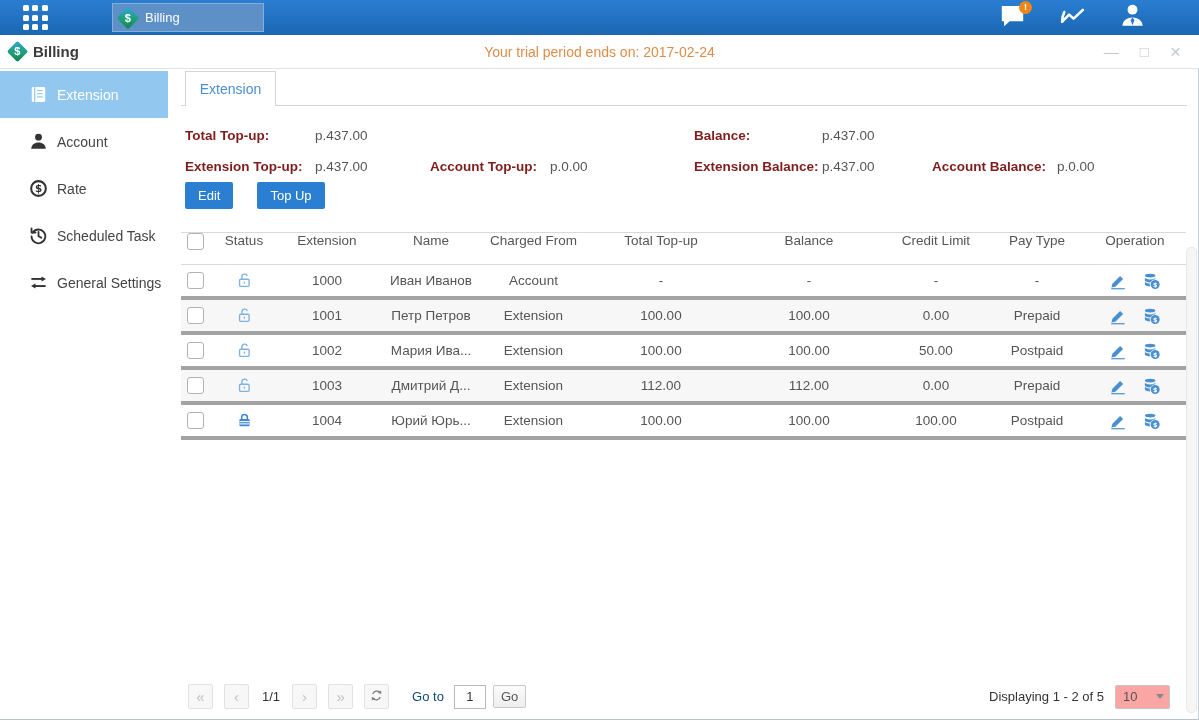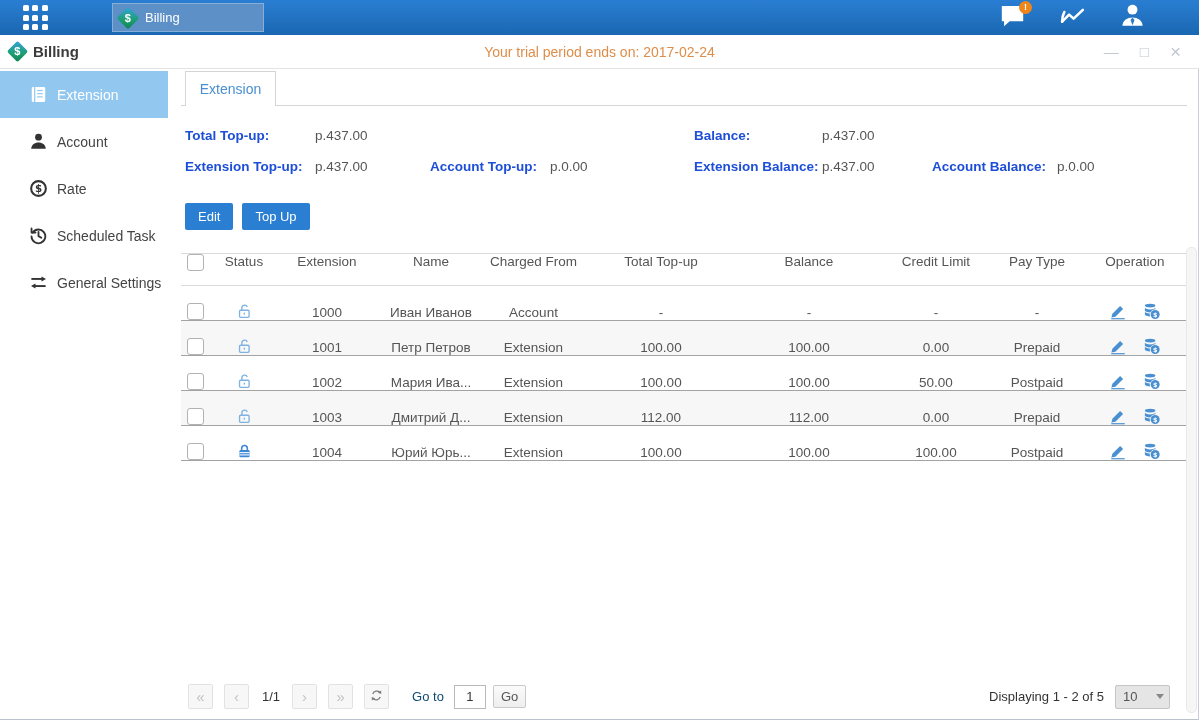--- a/index.html
+++ b/index.html
@@ -42,30 +42,30 @@
   .sb-icon svg{width:100%;height:100%;display:block}
   .sb-item.active .sb-icon{color:#fff}
 
   .content{flex:1;display:flex;flex-direction:column;padding-left:13px;position:relative}
   .tabstrip{height:36px;border-bottom:1px solid #d5d5d5;padding-left:4px;margin-right:12px;display:flex;align-items:flex-end}
   .tab{height:35px;width:91px;margin-bottom:-1px;background:#fff;border:1px solid #d5d5d5;border-bottom:none;
     display:flex;align-items:center;justify-content:center;color:#4a90d0;font-size:14px;box-sizing:border-box;cursor:pointer;z-index:1}
 
   .summary{margin-top:14px;padding-left:4px}
   .sum-row{display:flex;align-items:center;height:31px;font-size:13.5px}
-  .sl{font-weight:bold;color:#1d4ed8}.sv{color:#555}
+  .sl{font-weight:bold;color:#7f1d1d}.sv{color:#555}
   .w130{width:130px}.w379{width:379px}.w128{width:128px}.w115{width:115px}.w120{width:120px}.w144{width:144px}.w110{width:110px}.w125{width:125px}
 
-  .actions{margin-top:21px;padding-left:4px;display:flex;gap:9px}
+  .actions{padding-left:4px;display:flex;gap:24px}
   .btn{background:#2b7fd2;color:#fff;font-size:13px;height:27px;border:none;border-radius:2px;padding:0 13px;font-family:inherit;cursor:pointer}
 
   
   .grid{margin-top:23px;width:1005px}
   .thead{display:flex;height:33px;align-items:flex-start;border-top:1px solid #d9d9d9;border-bottom:1px solid #d9d9d9;color:#555;font-size:13.5px;box-sizing:border-box}
-  .trow{display:flex;height:35px;align-items:flex-end;border-bottom:1px solid #a3a3a3;color:#555;font-size:13.5px;box-sizing:border-box}
+  .trow{display:flex;height:35px;align-items:center;border-bottom:4px solid #a3a3a3;color:#555;font-size:13.5px;box-sizing:border-box}
   .trow.alt{background:#f7f7f7}
   .cell{display:flex;align-items:center;justify-content:center;overflow:hidden;white-space:nowrap}
   .col-check{width:34px;justify-content:flex-start;padding-left:6px;box-sizing:border-box}
   .col-status{width:58px}.col-ext{width:108px}.col-name{width:100px}.col-charged{width:105px}
   .col-total{width:150px}.col-balance{width:146px}.col-credit{width:108px}.col-pay{width:94px}
   .col-op{width:102px;gap:16px}
   .checkbox{width:15px;height:15px;border:1px solid #b2b2b2;border-radius:3px;background:#fff;cursor:pointer;flex:none}
   .licon{width:17px;height:17px;color:#7fb2e2}
   .licon.locked{color:#3d87d6}
   .licon svg{width:100%;height:100%;display:block}
@@ -77,21 +77,21 @@
   .pg-btn{width:23px;height:23px;border:1px solid #e2e2e2;background:#f7f7f7;color:#c2c2c2;
     display:flex;align-items:center;justify-content:center;font-size:15px;border-radius:2px;margin-right:11px;cursor:pointer;box-sizing:content-box}
   .pg-btn.refresh{color:#7c7c7c}
   .pg-btn.refresh svg{width:15px;height:15px}
   .pg-info{color:#333;font-size:13px;margin:0 12px 0 2px}
   .goto-label{font-size:13px;color:#0c4a6e;margin:0 10px 0 12px}
   .goto-input{width:26px;height:20px;border:1px solid #b9b9b9;text-align:center;font-size:13px;color:#333;font-family:inherit}
   .go-btn{height:23px;border:1px solid #c9c9c9;background:linear-gradient(#fbfbfb,#eee);font-size:13px;color:#555;padding:0 7px;margin-left:7px;border-radius:2px;font-family:inherit;cursor:pointer}
   .pg-right{margin-left:auto;display:flex;align-items:center;gap:11px}
   .displaying{font-size:13px;color:#333}
-  .page-size{width:46px;height:22px;border:1px solid #c5c5c5;background:#e5e5e5;display:flex;align-items:center;
+  .page-size{width:46px;height:22px;border:1px solid #c5c5c5;background:#fca5a5;display:flex;align-items:center;
     padding-left:7px;font-size:13px;color:#555;position:relative;border-radius:2px;cursor:pointer;box-sizing:content-box}
   .ps-arrow{position:absolute;right:5px;width:0;height:0;border-left:4.5px solid transparent;border-right:4.5px solid transparent;border-top:5px solid #888}
 
   .scrolltrack{position:absolute;right:2px;top:178px;bottom:7px;width:9px;background:#f6f6f6;border:1px solid #e9e9e9;border-radius:5px}
 </style>
 </head>
 <body>
 
 <div class="screen">
 

